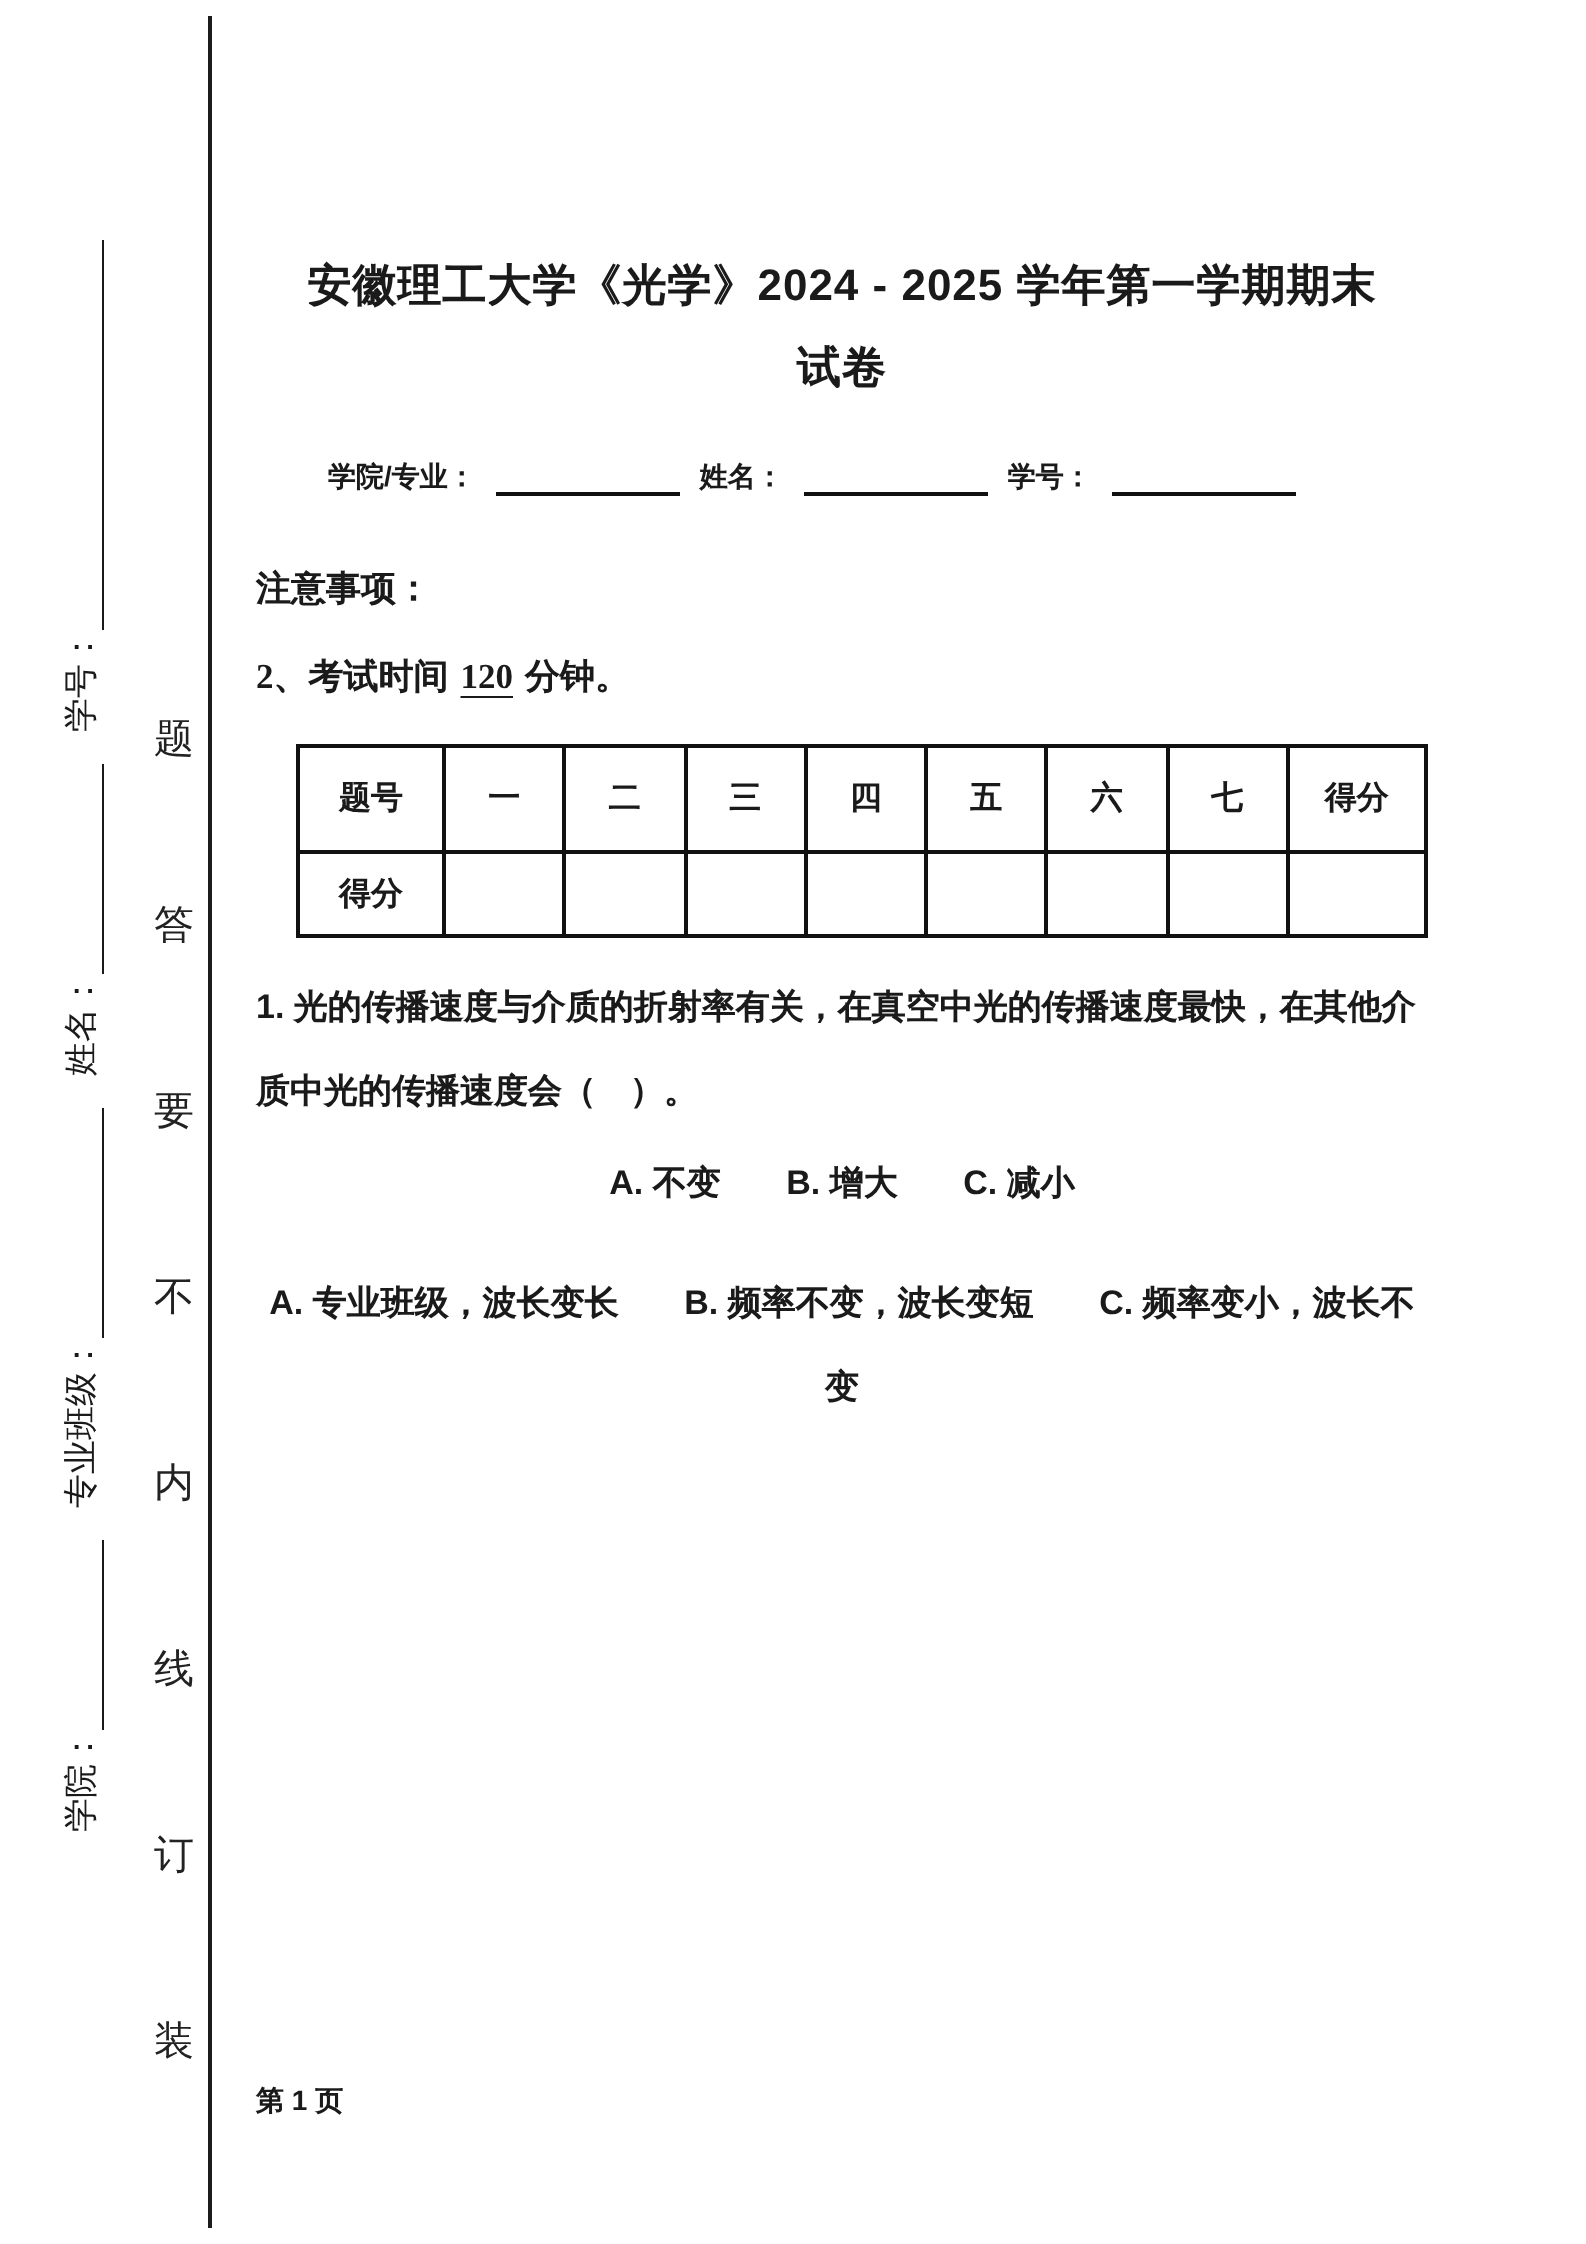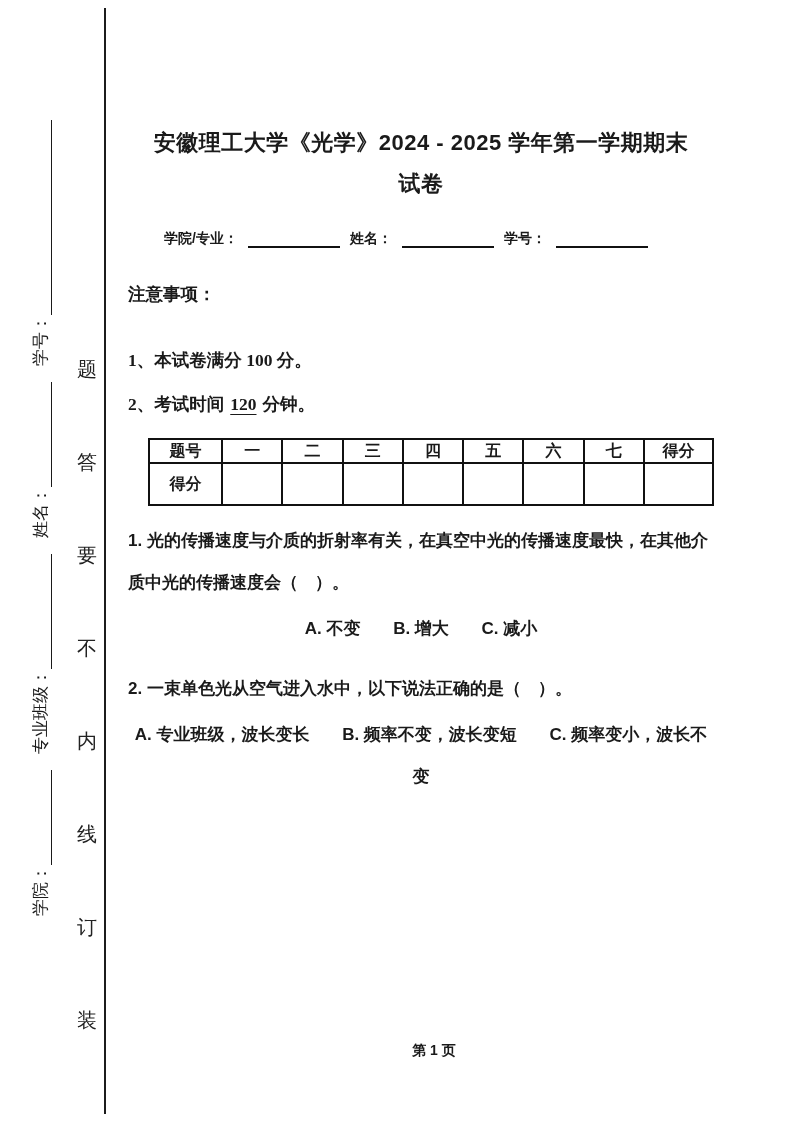--- a/index.html
+++ b/index.html
@@ -104,21 +104,21 @@
     border: 2px solid #111;
     text-align: center;
     vertical-align: middle;
     font-size: 16px;
     font-weight: 700;
     padding: 0;
   }
   table.score col.c-first { width: 74px; }
   table.score col.c-mid   { width: 61px; }
   table.score col.c-last  { width: 70px; }
-  tr.r-head  th { height: 24px; }
+  tr.r-head  th { height: 53px; }
   tr.r-score td, tr.r-score th { height: 42px; }
   tr.r-review td, tr.r-review th { height: 51px; }
 
   .section-heading {
     margin-top: 16px;
     font-size: 17.5px;
     font-weight: 700;
     line-height: 38px;
   }
   .question { margin-top: 14px; }
@@ -133,23 +133,23 @@
     font-size: 17px;
     font-weight: 600;
     line-height: 42px;
     text-align: center;
   }
   .option { margin-right: 28px; }
   .option:last-child { margin-right: 0; }
 
   .footer {
     position: absolute;
-    left: 141px; top: 1042px;
+    left: 128px; top: 1042px;
     width: 586px;
-    text-align: center;
+    text-align: left;
     font-size: 14px;
     font-weight: 700;
   }
 </style>
 </head>
 <body>
 
 <div class="page">
 
   <div class="fields-rotated">
@@ -194,21 +194,20 @@
     <div class="form-line">
       <span>学院/专业：</span>
       <span class="blank"></span>
       <span>姓名：</span>
       <span class="blank"></span>
       <span>学号：</span>
       <span class="blank"></span>
     </div>
 
     <div class="note heading">注意事项：</div>
-    <div class="note item1">1、本试卷满分 100 分。</div>
     <div class="note item2">
       <span>2、考试时间</span><span class="u-time">120</span><span>分钟。</span>
     </div>
 
     <table class="score">
       <colgroup>
         <col class="c-first">
         <col class="c-mid">
           <col class="c-mid">
           <col class="c-mid">
@@ -248,21 +247,20 @@
     <div class="question q1">
       <div class="q-text">1. 光的传播速度与介质的折射率有关，在真空中光的传播速度最快，在其他介质中光的传播速度会（　）。</div>
       <div class="options">
         <span class="option">A. 不变</span>
         <span class="option">B. 增大</span>
         <span class="option">C. 减小</span>
       </div>
     </div>
 
     <div class="question q2">
-      <div class="q-text">2. 一束单色光从空气进入水中，以下说法正确的是（　）。</div>
       <div class="options">
         <span class="option">A. 专业班级，波长变长</span>
         <span class="option">B. 频率不变，波长变短</span>
         <span class="option">C. 频率变小，波长不变</span>
       </div>
     </div>
 
   </div>
 
   <div class="footer">第 1 页</div>

